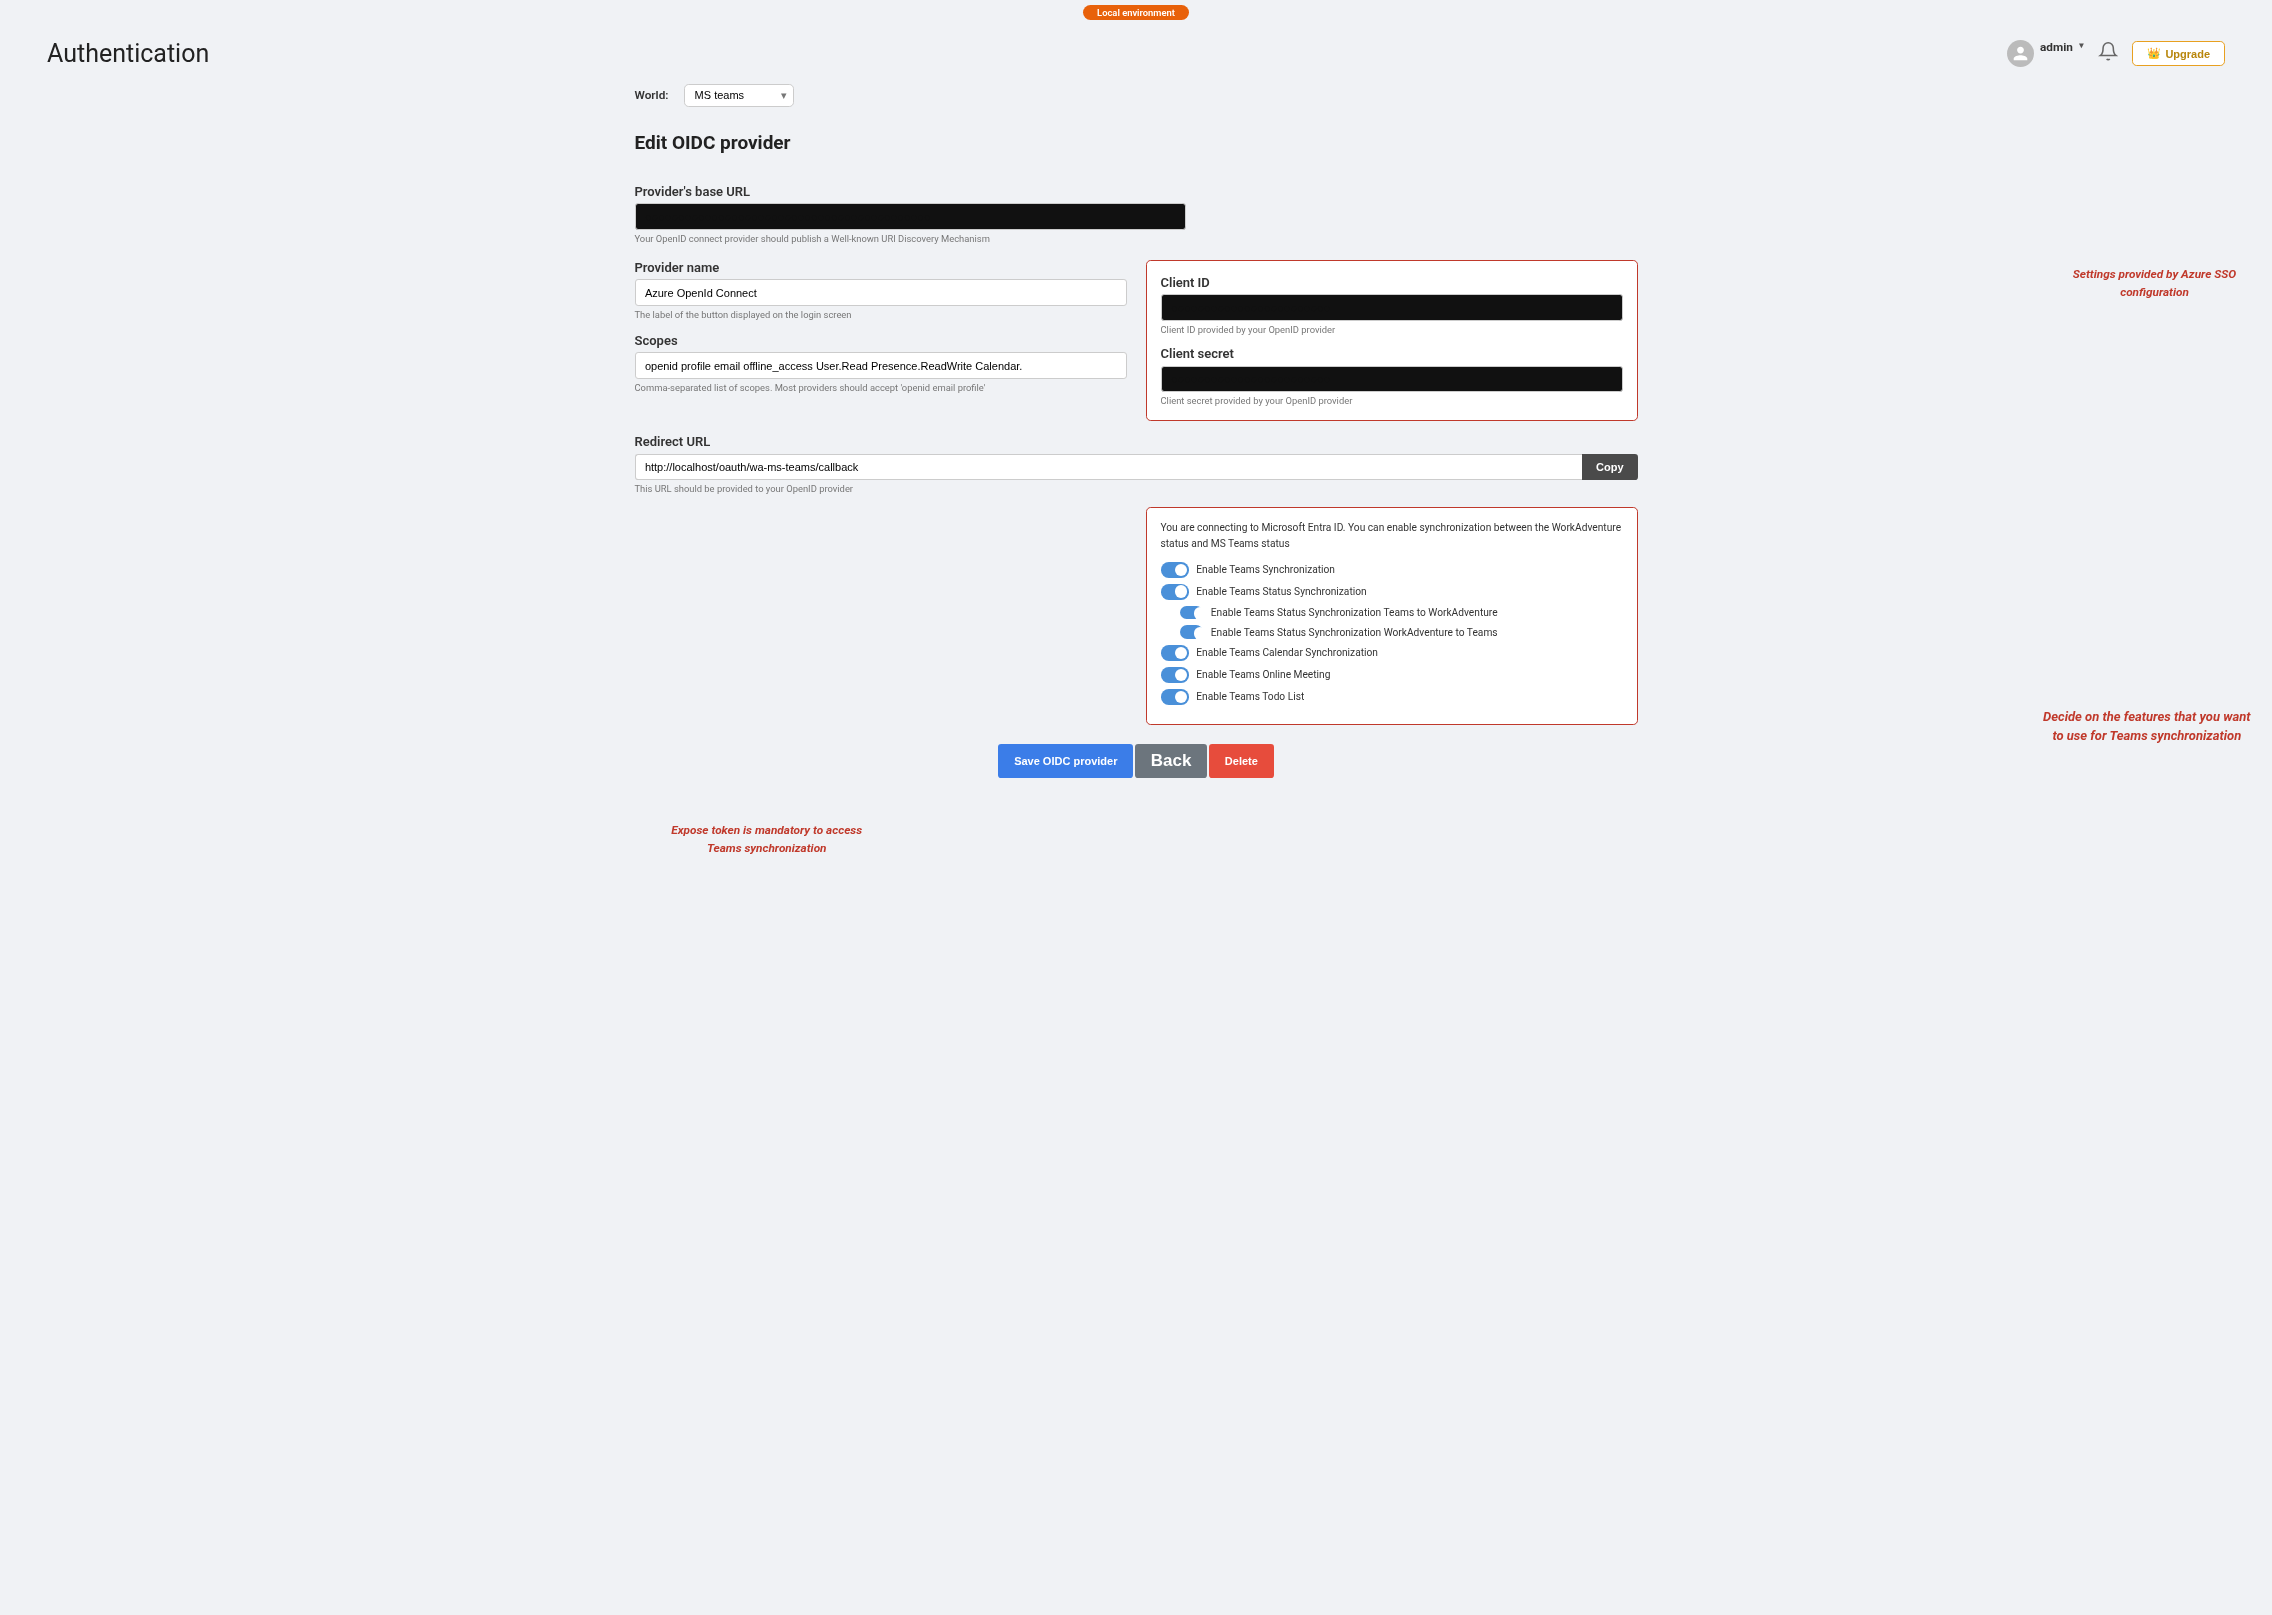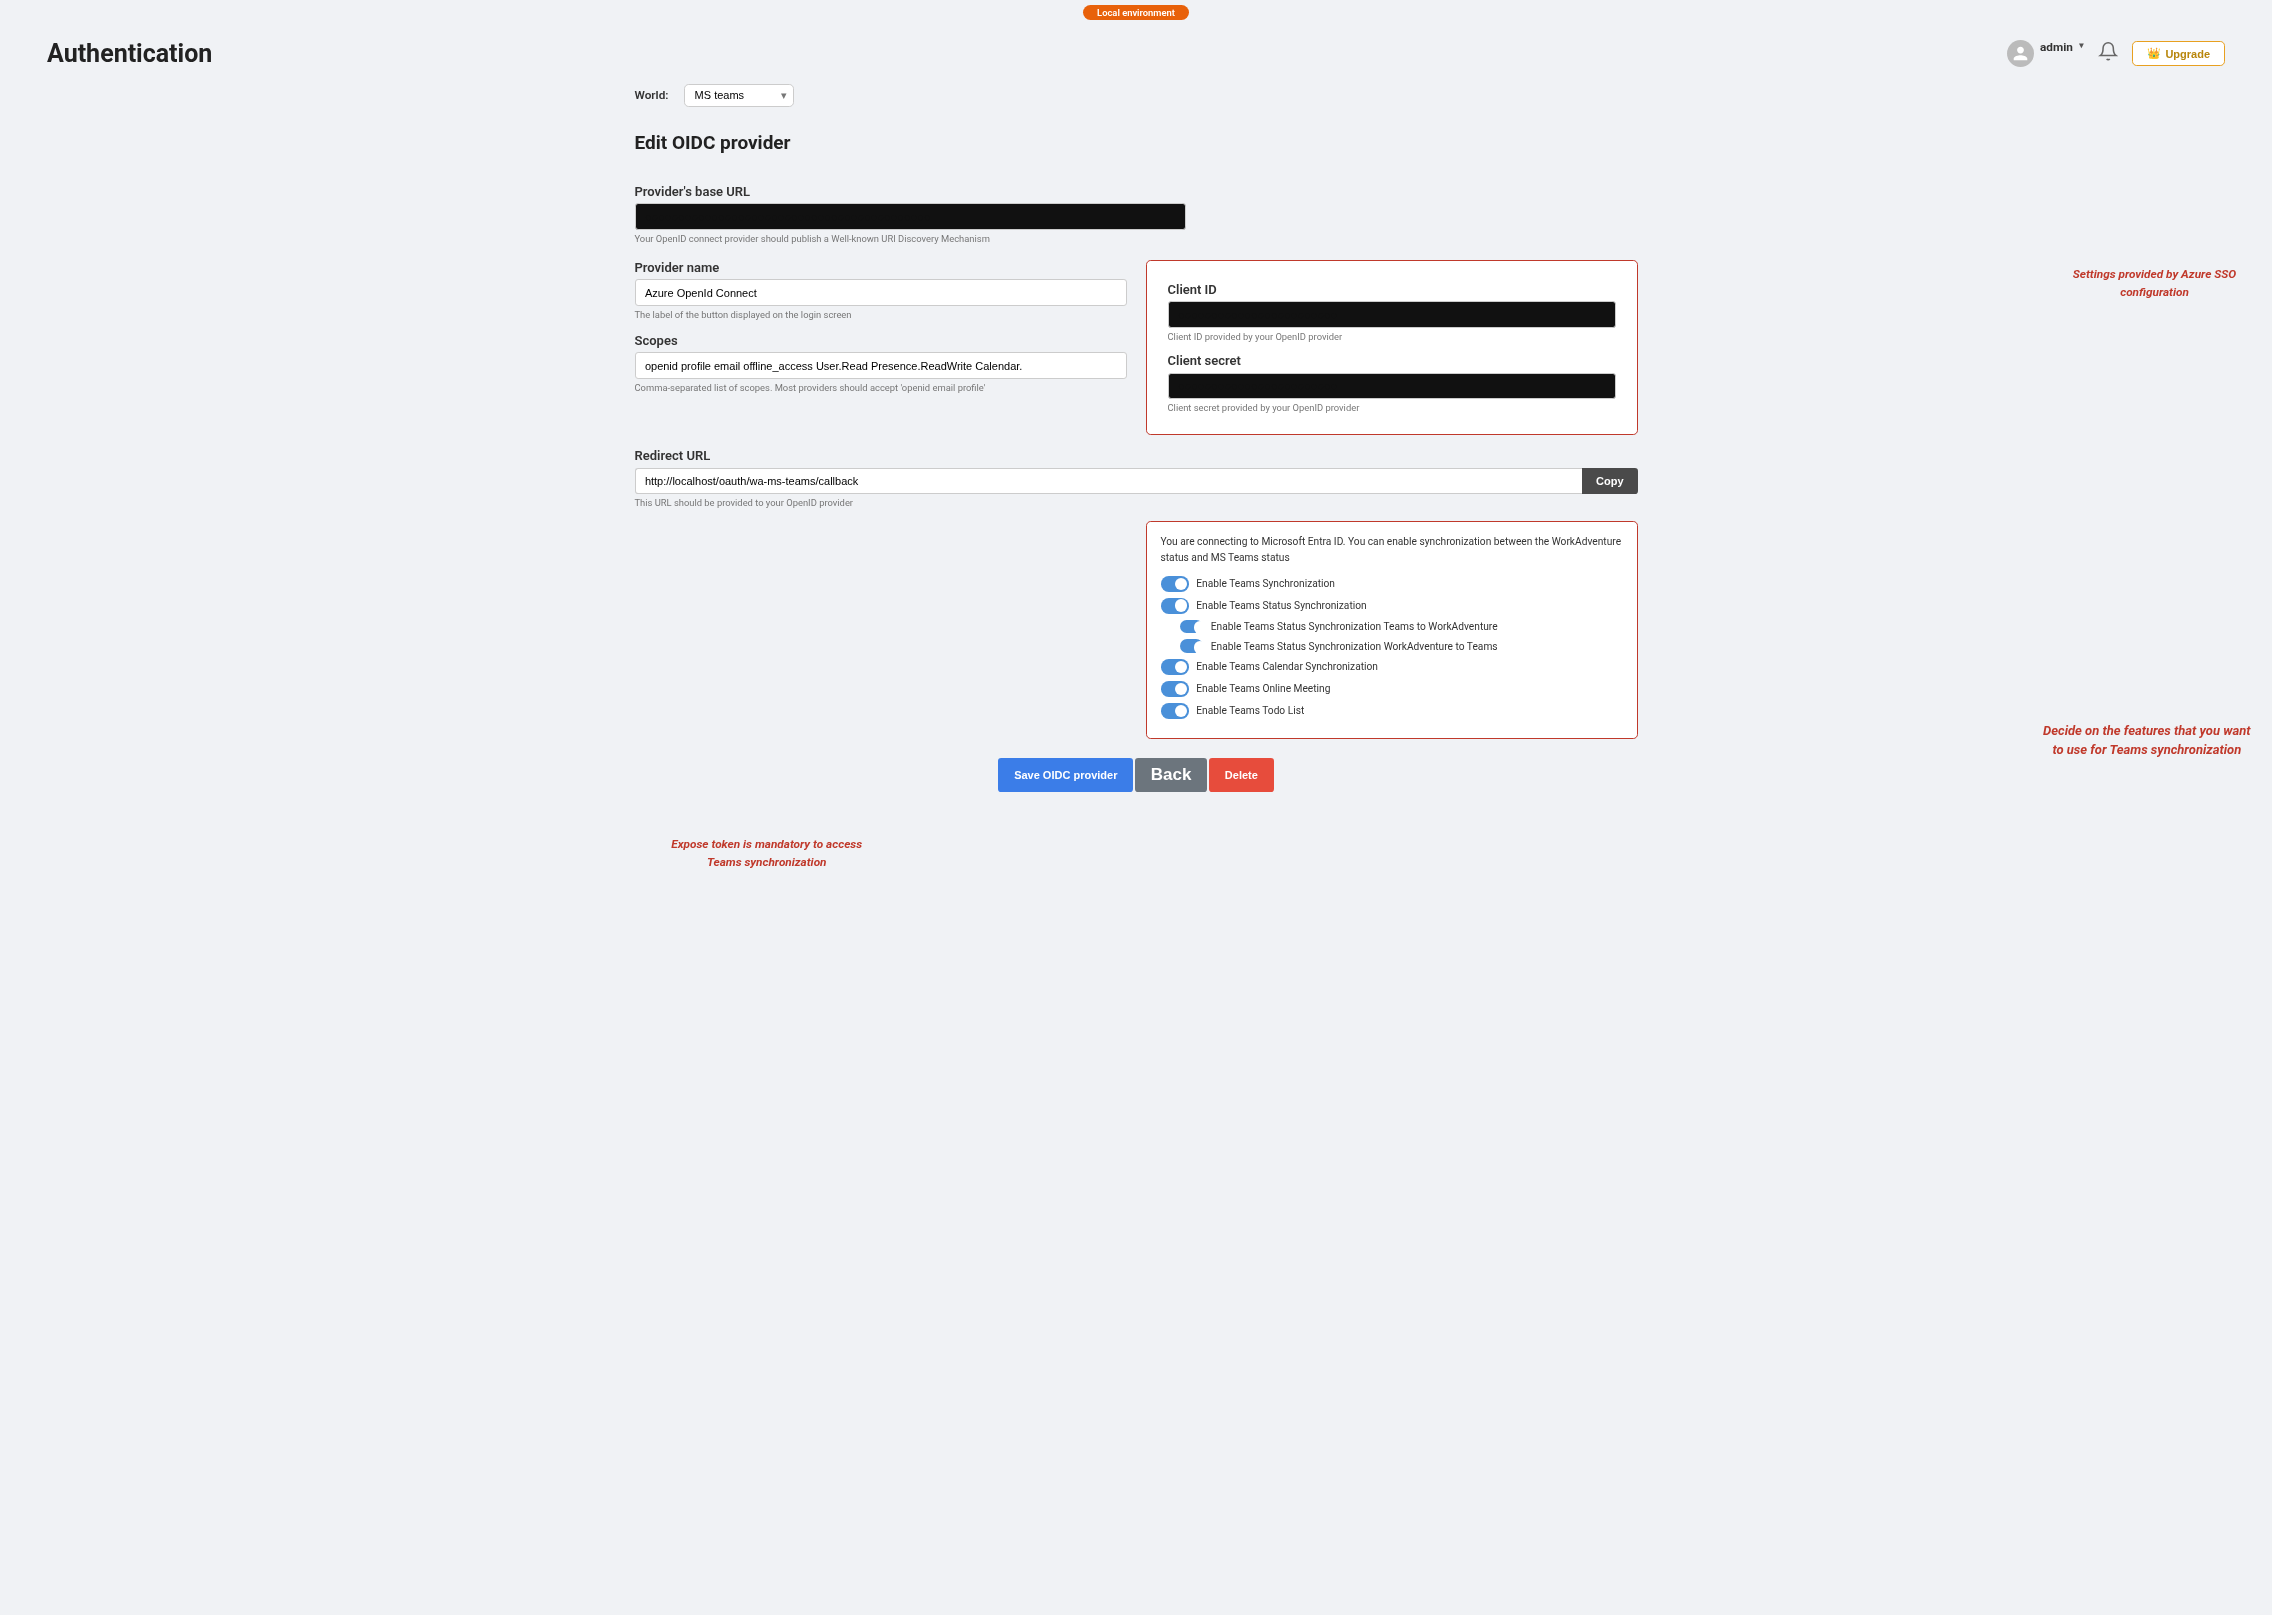--- a/index.html
+++ b/index.html
@@ -26,21 +26,21 @@
     }
     .header {
       display: flex;
       align-items: center;
       justify-content: space-between;
       padding: 14px 47px 7.8px 47px;
       background: #f0f2f5;
     }
     .header-title {
       font-size: 25px;
-      font-weight: 700;
+      font-weight: 400;
       color: #222;
     }
     .header-right {
       display: flex;
       align-items: center;
       gap: 14px;
     }
     .user-info {
       display: flex;
       align-items: flex-start;
@@ -300,21 +300,21 @@
       border-radius: 3.1px;
       padding: 7px 15.7px;
       font-size: 11px;
       font-weight: 600;
       cursor: pointer;
     }
     
     .client-box {
       border: 1.6px solid #c0392b;
       border-radius: 4.7px;
-      padding: 21px;
+      padding: 14px;
       background: #fff;
     }
     .client-field {
       margin-bottom: 11px;
     }
     .client-field:last-child {
       margin-bottom: 0;
     }
     .page-wrapper {
       position: relative;

